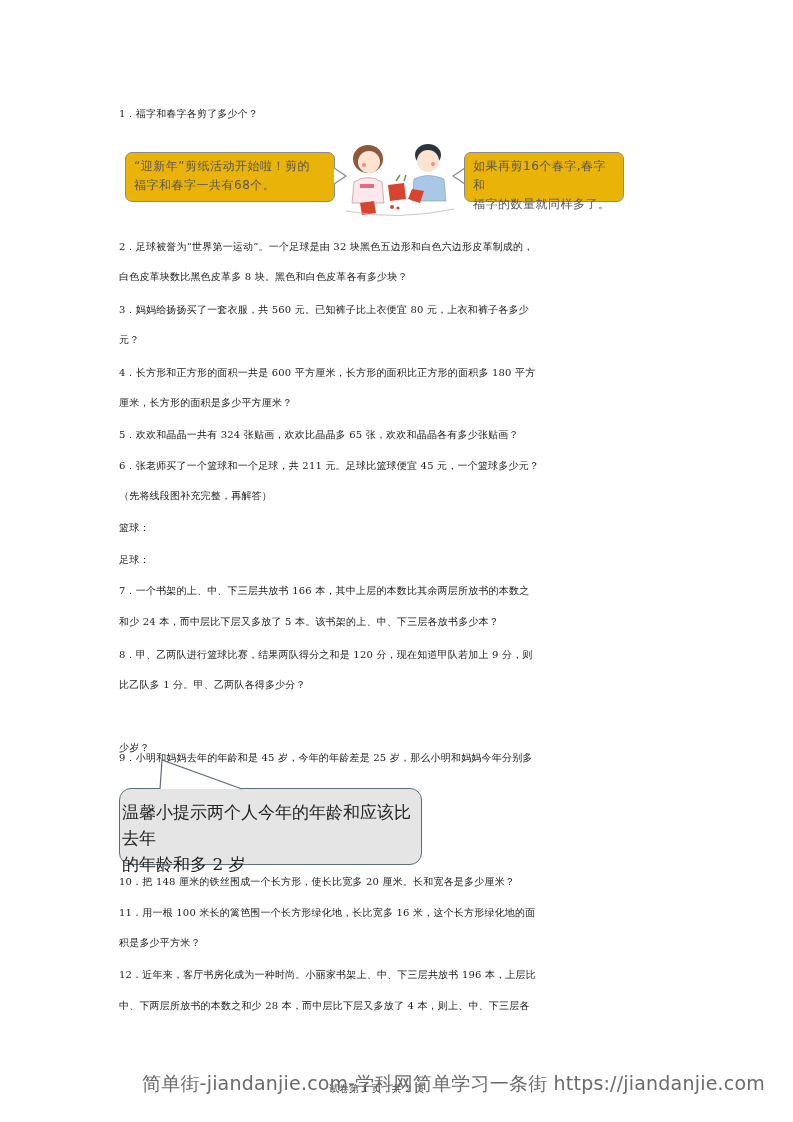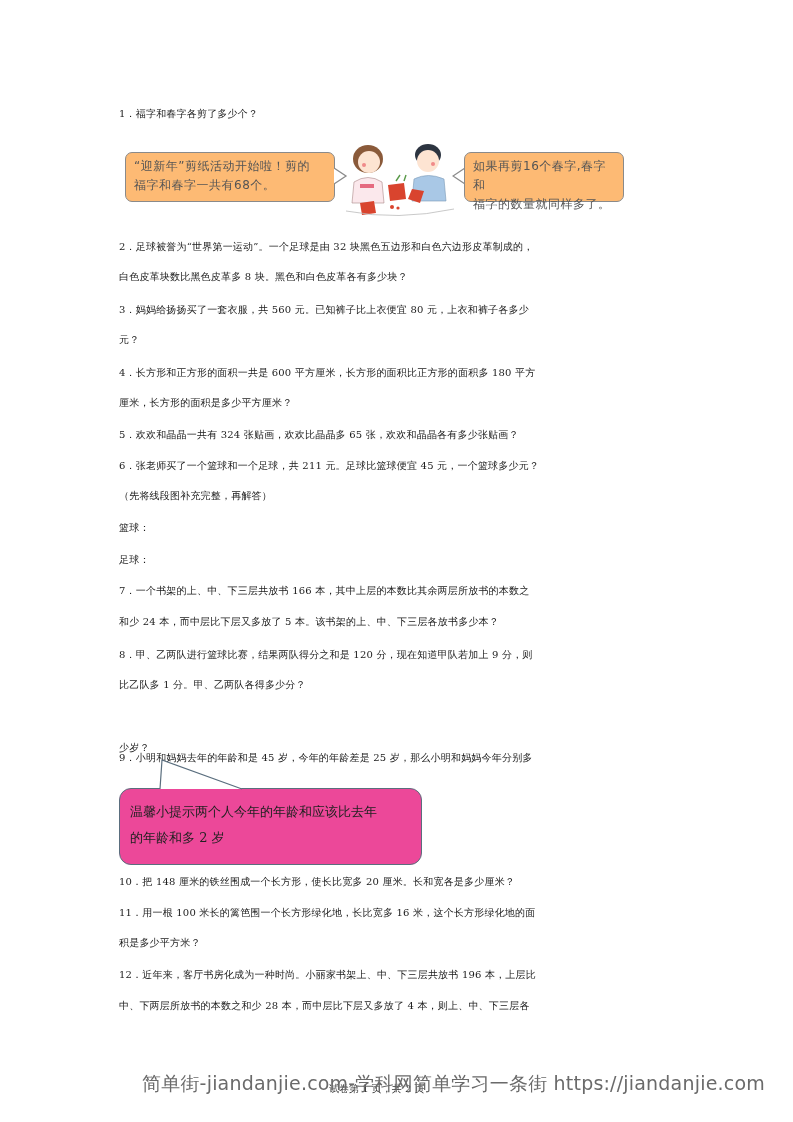--- a/index.html
+++ b/index.html
@@ -1,23 +1,23 @@
 <!DOCTYPE html>
 <html><head>
   <meta charset="utf-8">
   <style>
     html, body { margin: 0; padding: 0; background: #ffffff; }
     body { width: 793px; height: 1122px; position: relative; overflow: hidden;
       font-family: "DejaVu Serif", "Liberation Serif", serif; color: #1a1a1a; }
     .line { position: absolute; left: 119px; font-size: 10px; line-height: 18px; white-space: nowrap; letter-spacing: 0.2px; }
-    .bubble { position: absolute; border: 1.3px solid #8a8a8a; border-radius: 7px; background: #fdba74;
+    .bubble { position: absolute; border: 1.3px solid #8a8a8a; border-radius: 7px; background: #eab308;
       font-family: "DejaVu Sans", sans-serif; font-size: 12px; color: #555; line-height: 19px; padding: 4px 8px; box-sizing: border-box; letter-spacing: 0.5px; }
     .illus { position: absolute; left: 338px; top: 137px; width: 124px; height: 80px; }
     .hint { position: absolute; left: 119px; top: 788px; width: 303px; height: 77px; border: 1.2px solid #5a6e7e;
-      border-radius: 12px; background: #ec4899; box-sizing: border-box; padding: 10px 10px; font-size: 13px; line-height: 26px; color: #222; }
+      border-radius: 12px; background: #e5e5e5; box-sizing: border-box; padding: 10px 2px; font-size: 17px; line-height: 26px; color: #222; }
     .hint-tail { position: absolute; left: 150px; top: 758px; width: 100px; height: 32px; }
     .footer-wm { position: absolute; left: 142px; top: 1071px; font-family: "DejaVu Sans", sans-serif; font-size: 19px; color: #6a6a6a; white-space: nowrap; letter-spacing: 0.2px; }
     .footer-pg { position: absolute; left: 329px; top: 1082px; font-size: 10px; color: #333; white-space: nowrap; }
   </style>
 </head>
 <body>
 
 <div>
 
   <div class="line" style="top:105px">1．福字和春字各剪了多少个？</div>

